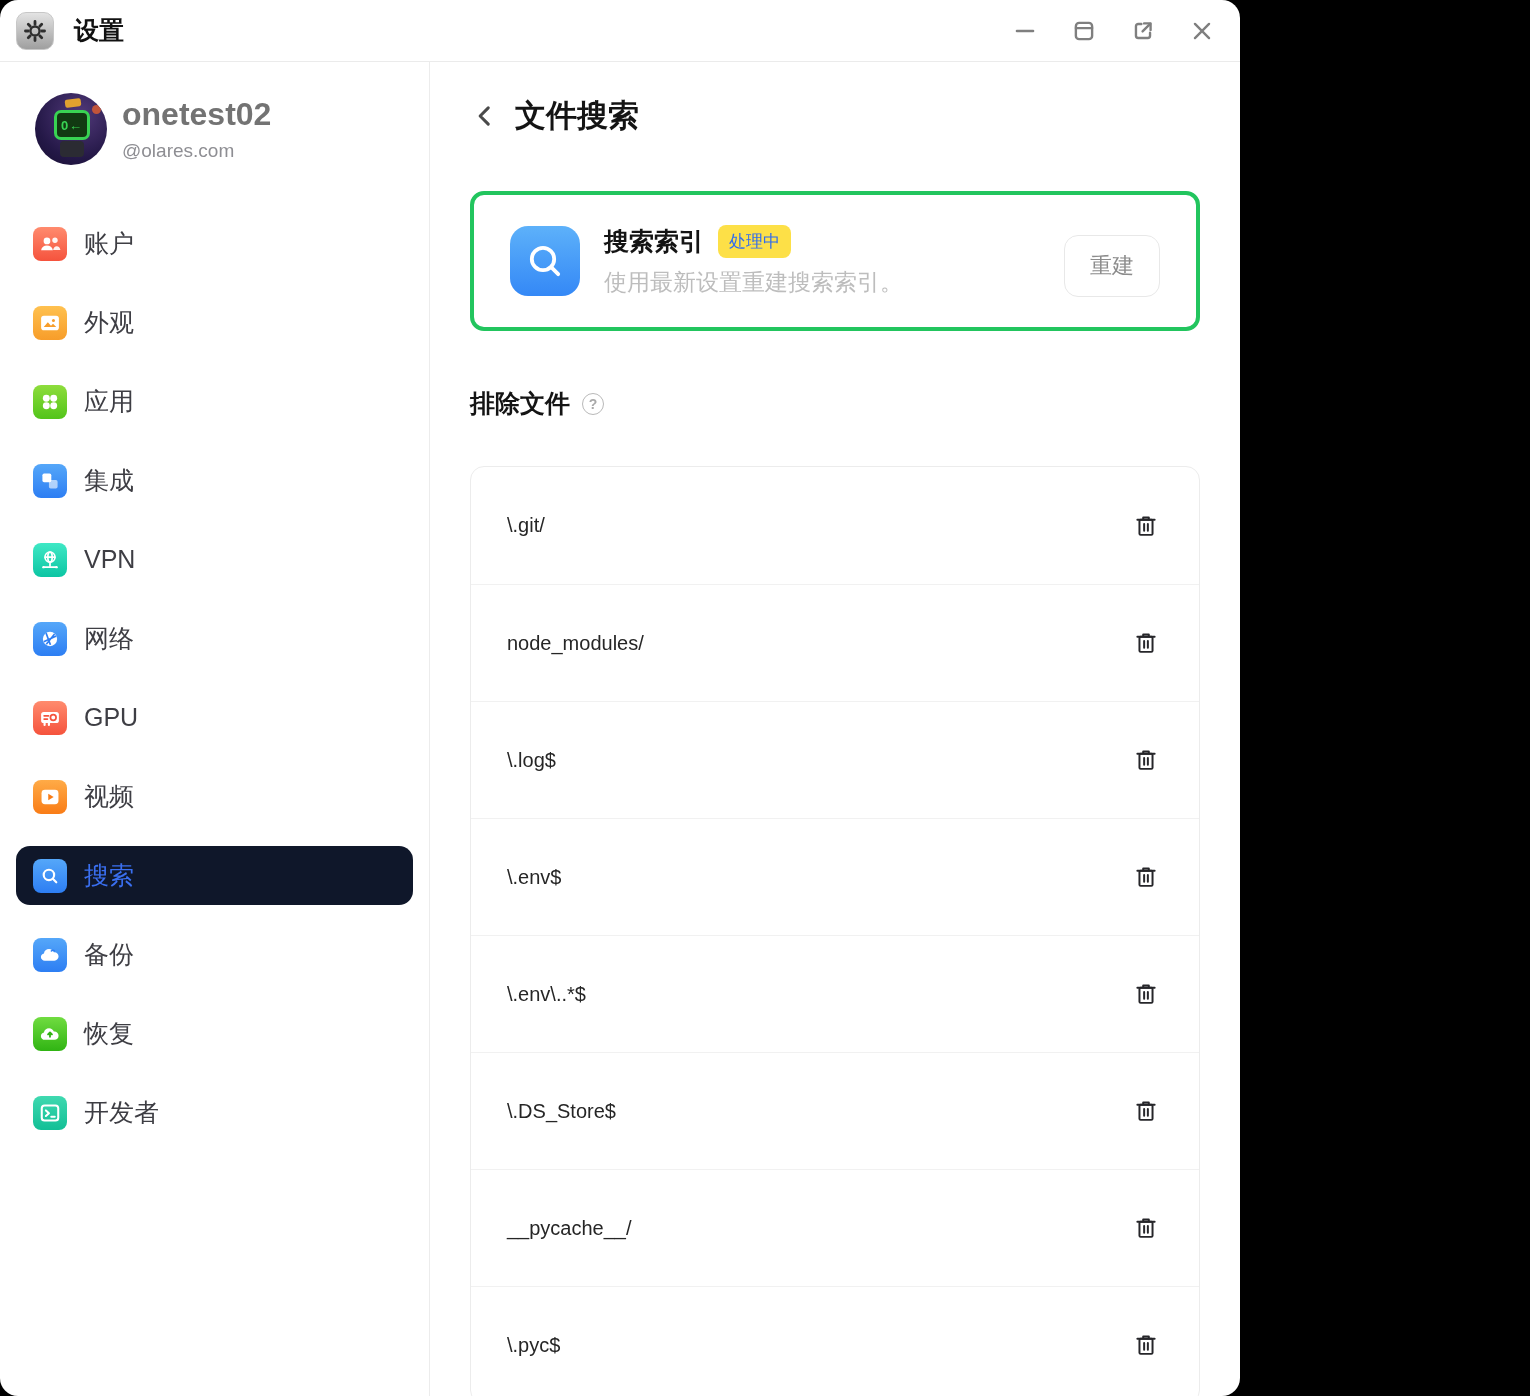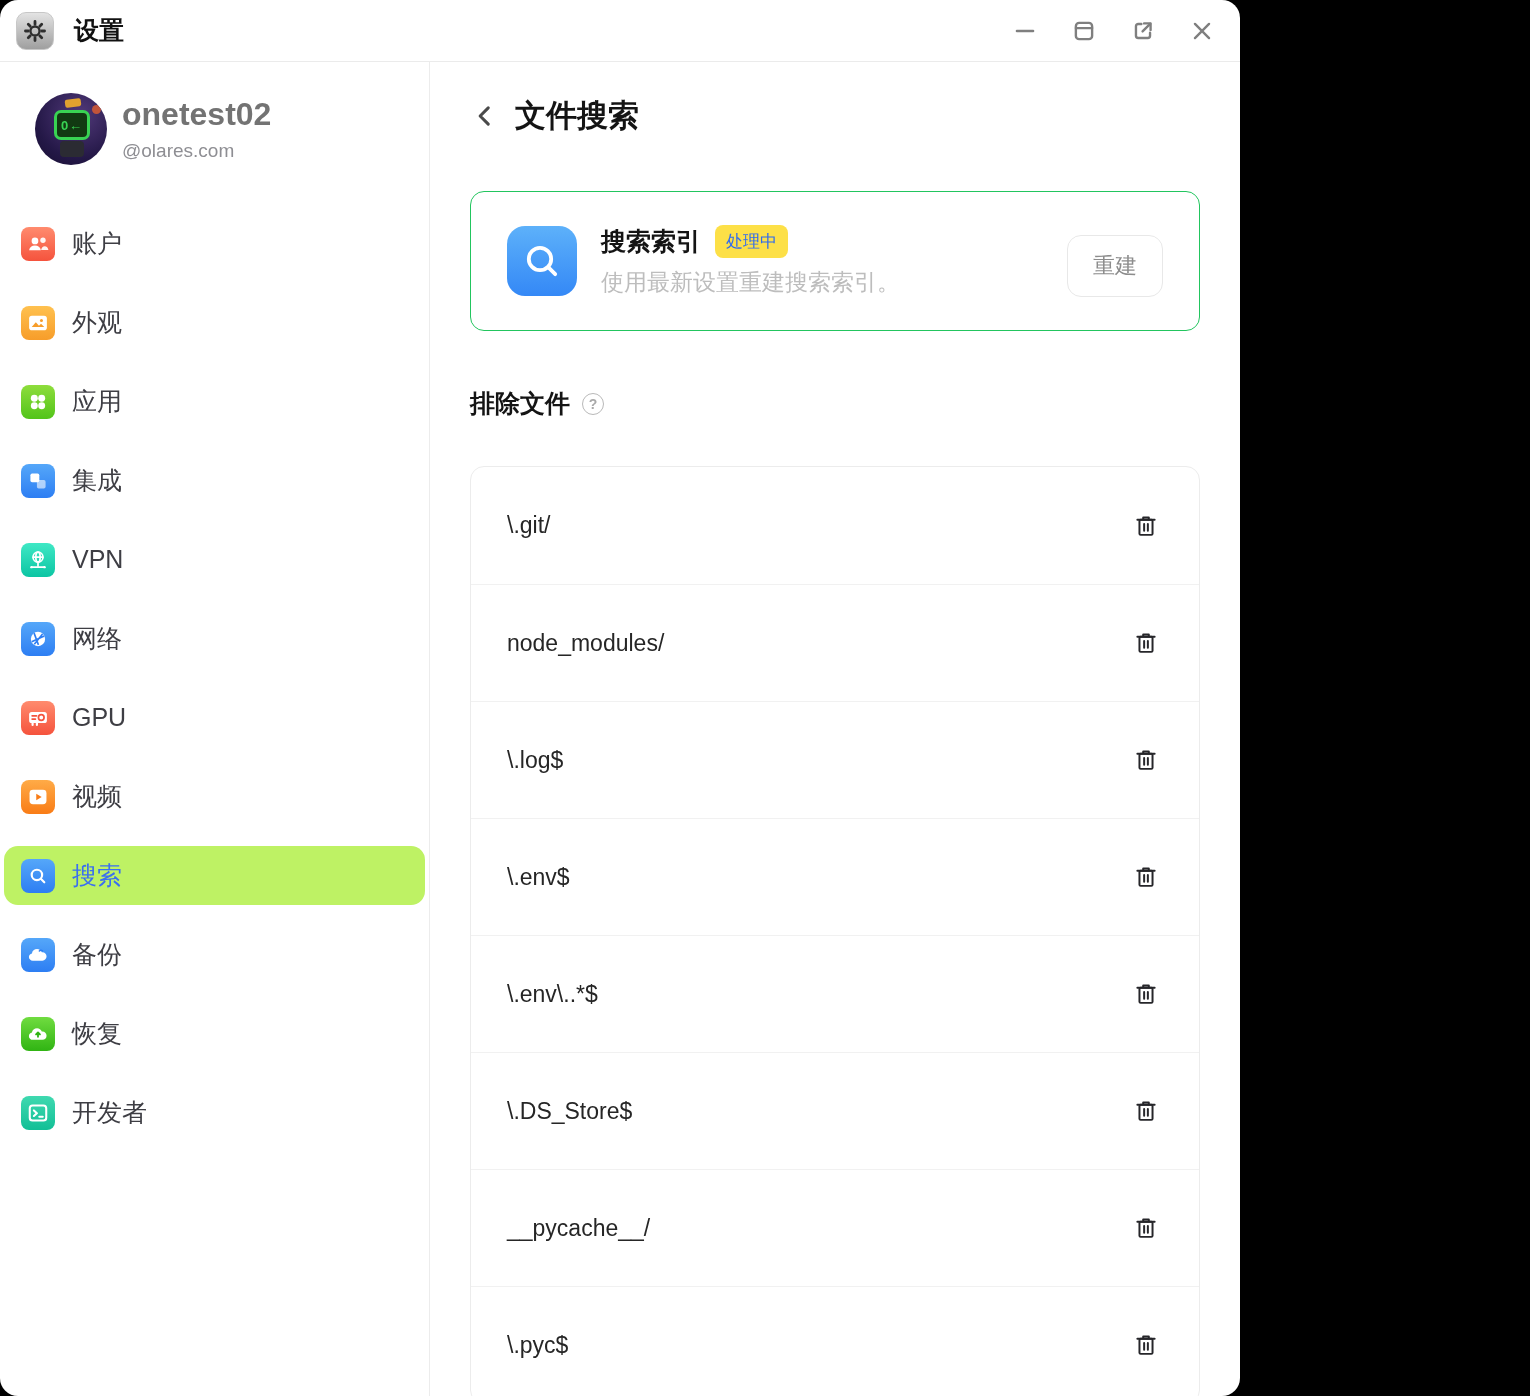--- a/index.html
+++ b/index.html
@@ -49,26 +49,26 @@
     background: #123a12; border: 3px solid #39d353; border-radius: 7px;
     display: flex; align-items: center; justify-content: center;
     color: #39d353; font-size: 13px; font-weight: 700; letter-spacing: 1px;
   }
   .avatar .bot-antenna { position: absolute; left: 30px; top: 6px; width: 16px; height: 8px; background: #e0a12f; border-radius: 2px; transform: rotate(-8deg); }
   .avatar .bot-body { position: absolute; left: 25px; top: 48px; width: 24px; height: 16px; background: #2b2b33; border-radius: 4px; }
   .avatar .planet { position: absolute; right: 6px; top: 12px; width: 9px; height: 9px; background: #c1543a; border-radius: 50%; }
   .profile-text { margin-left: 15px; }
   .profile-name { font-size: 32px; font-weight: 700; color: #737373; }
   .profile-handle { font-size: 19px; color: #8e8e93; margin-top: 7px; }
-  .nav { margin-top: 49px; padding: 0 4px; display: flex; flex-direction: column; gap: 20px; }
+  .nav { margin-top: 49px; padding: 0 16px; display: flex; flex-direction: column; gap: 20px; }
   .nav-item {
     height: 59px; border-radius: 14px; display: flex; align-items: center;
     padding-left: 17px; gap: 17px; cursor: pointer;
   }
-  .nav-item.selected { background: #bef264; }
+  .nav-item.selected { background: #0f172a; }
   .nav-label { font-size: 25px; color: #3e3e44; }
   .nav-item.selected .nav-label { color: #3a6ff0; }
   .nav-icon {
     width: 34px; height: 34px; border-radius: 8px; flex: 0 0 34px;
     display: flex; align-items: center; justify-content: center;
   }
   .nav-icon svg { width: 26px; height: 26px; }
   .g-red    { background: linear-gradient(180deg, #ff8b6e, #f5533d); }
   .g-orange { background: linear-gradient(180deg, #ffc14f, #f79d2a); }
   .g-green  { background: linear-gradient(180deg, #8edd3c, #52c41a); }
@@ -77,21 +77,21 @@
   .g-orange2{ background: linear-gradient(180deg, #ffab47, #f97c16); }
   .g-green2 { background: linear-gradient(180deg, #70dc40, #30b413); }
   .g-teal2  { background: linear-gradient(180deg, #3fd9b0, #12bf96); }
   
   .content { flex: 1; padding: 0 40px; overflow: hidden; }
   .page-header { margin-top: 33px; display: flex; align-items: center; gap: 15px; }
   .back-btn { width: 30px; height: 34px; display: flex; align-items: center; justify-content: center; cursor: pointer; }
   .back-btn svg { stroke: #4a4a4a; stroke-width: 2.8; fill: none; stroke-linecap: round; stroke-linejoin: round; }
   .page-title { font-size: 31px; font-weight: 700; color: #141414; }
   .index-card {
-    margin-top: 54px; height: 140px; border: 1px solid #22c55e; border-radius: 14px;
+    margin-top: 54px; height: 140px; border: 4px solid #22c55e; border-radius: 14px;
     display: flex; align-items: center; padding: 0 36px;
   }
   .index-icon {
     width: 70px; height: 70px; border-radius: 18px; flex: 0 0 70px;
     background: linear-gradient(180deg, #5db1fa, #3488f6);
     display: flex; align-items: center; justify-content: center;
   }
   .index-icon svg { width: 48px; height: 48px; }
   .index-text { margin-left: 24px; flex: 1; }
   .index-title-row { display: flex; align-items: center; gap: 14px; }
@@ -113,21 +113,21 @@
     width: 22px; height: 22px; border-radius: 50%; border: 1.6px solid #b9b9b9;
     color: #a9a9a9; font-size: 14px; font-weight: 700;
     display: flex; align-items: center; justify-content: center;
   }
   .exclude-card { margin-top: 46px; border: 1px solid #ececec; border-radius: 14px; overflow: hidden; }
   .exclude-row {
     height: 117px; display: flex; align-items: center; justify-content: space-between;
     padding: 0 36px;
   }
   .exclude-row + .exclude-row { border-top: 1px solid #f1f1f1; }
-  .exclude-pattern { font-size: 23px; color: #262626; }
+  .exclude-pattern { font-size: 20px; color: #262626; }
   .trash-btn { width: 34px; height: 34px; display: flex; align-items: center; justify-content: center; cursor: pointer; }
   .trash-btn svg { width: 28px; height: 28px; stroke: #26262a; stroke-width: 1.7; fill: none; stroke-linejoin: round; stroke-linecap: round; }
 </style>
 </head>
 <body>
 
 <div class="window">
 
   <div class="titlebar">
     <div class="app-icon">

